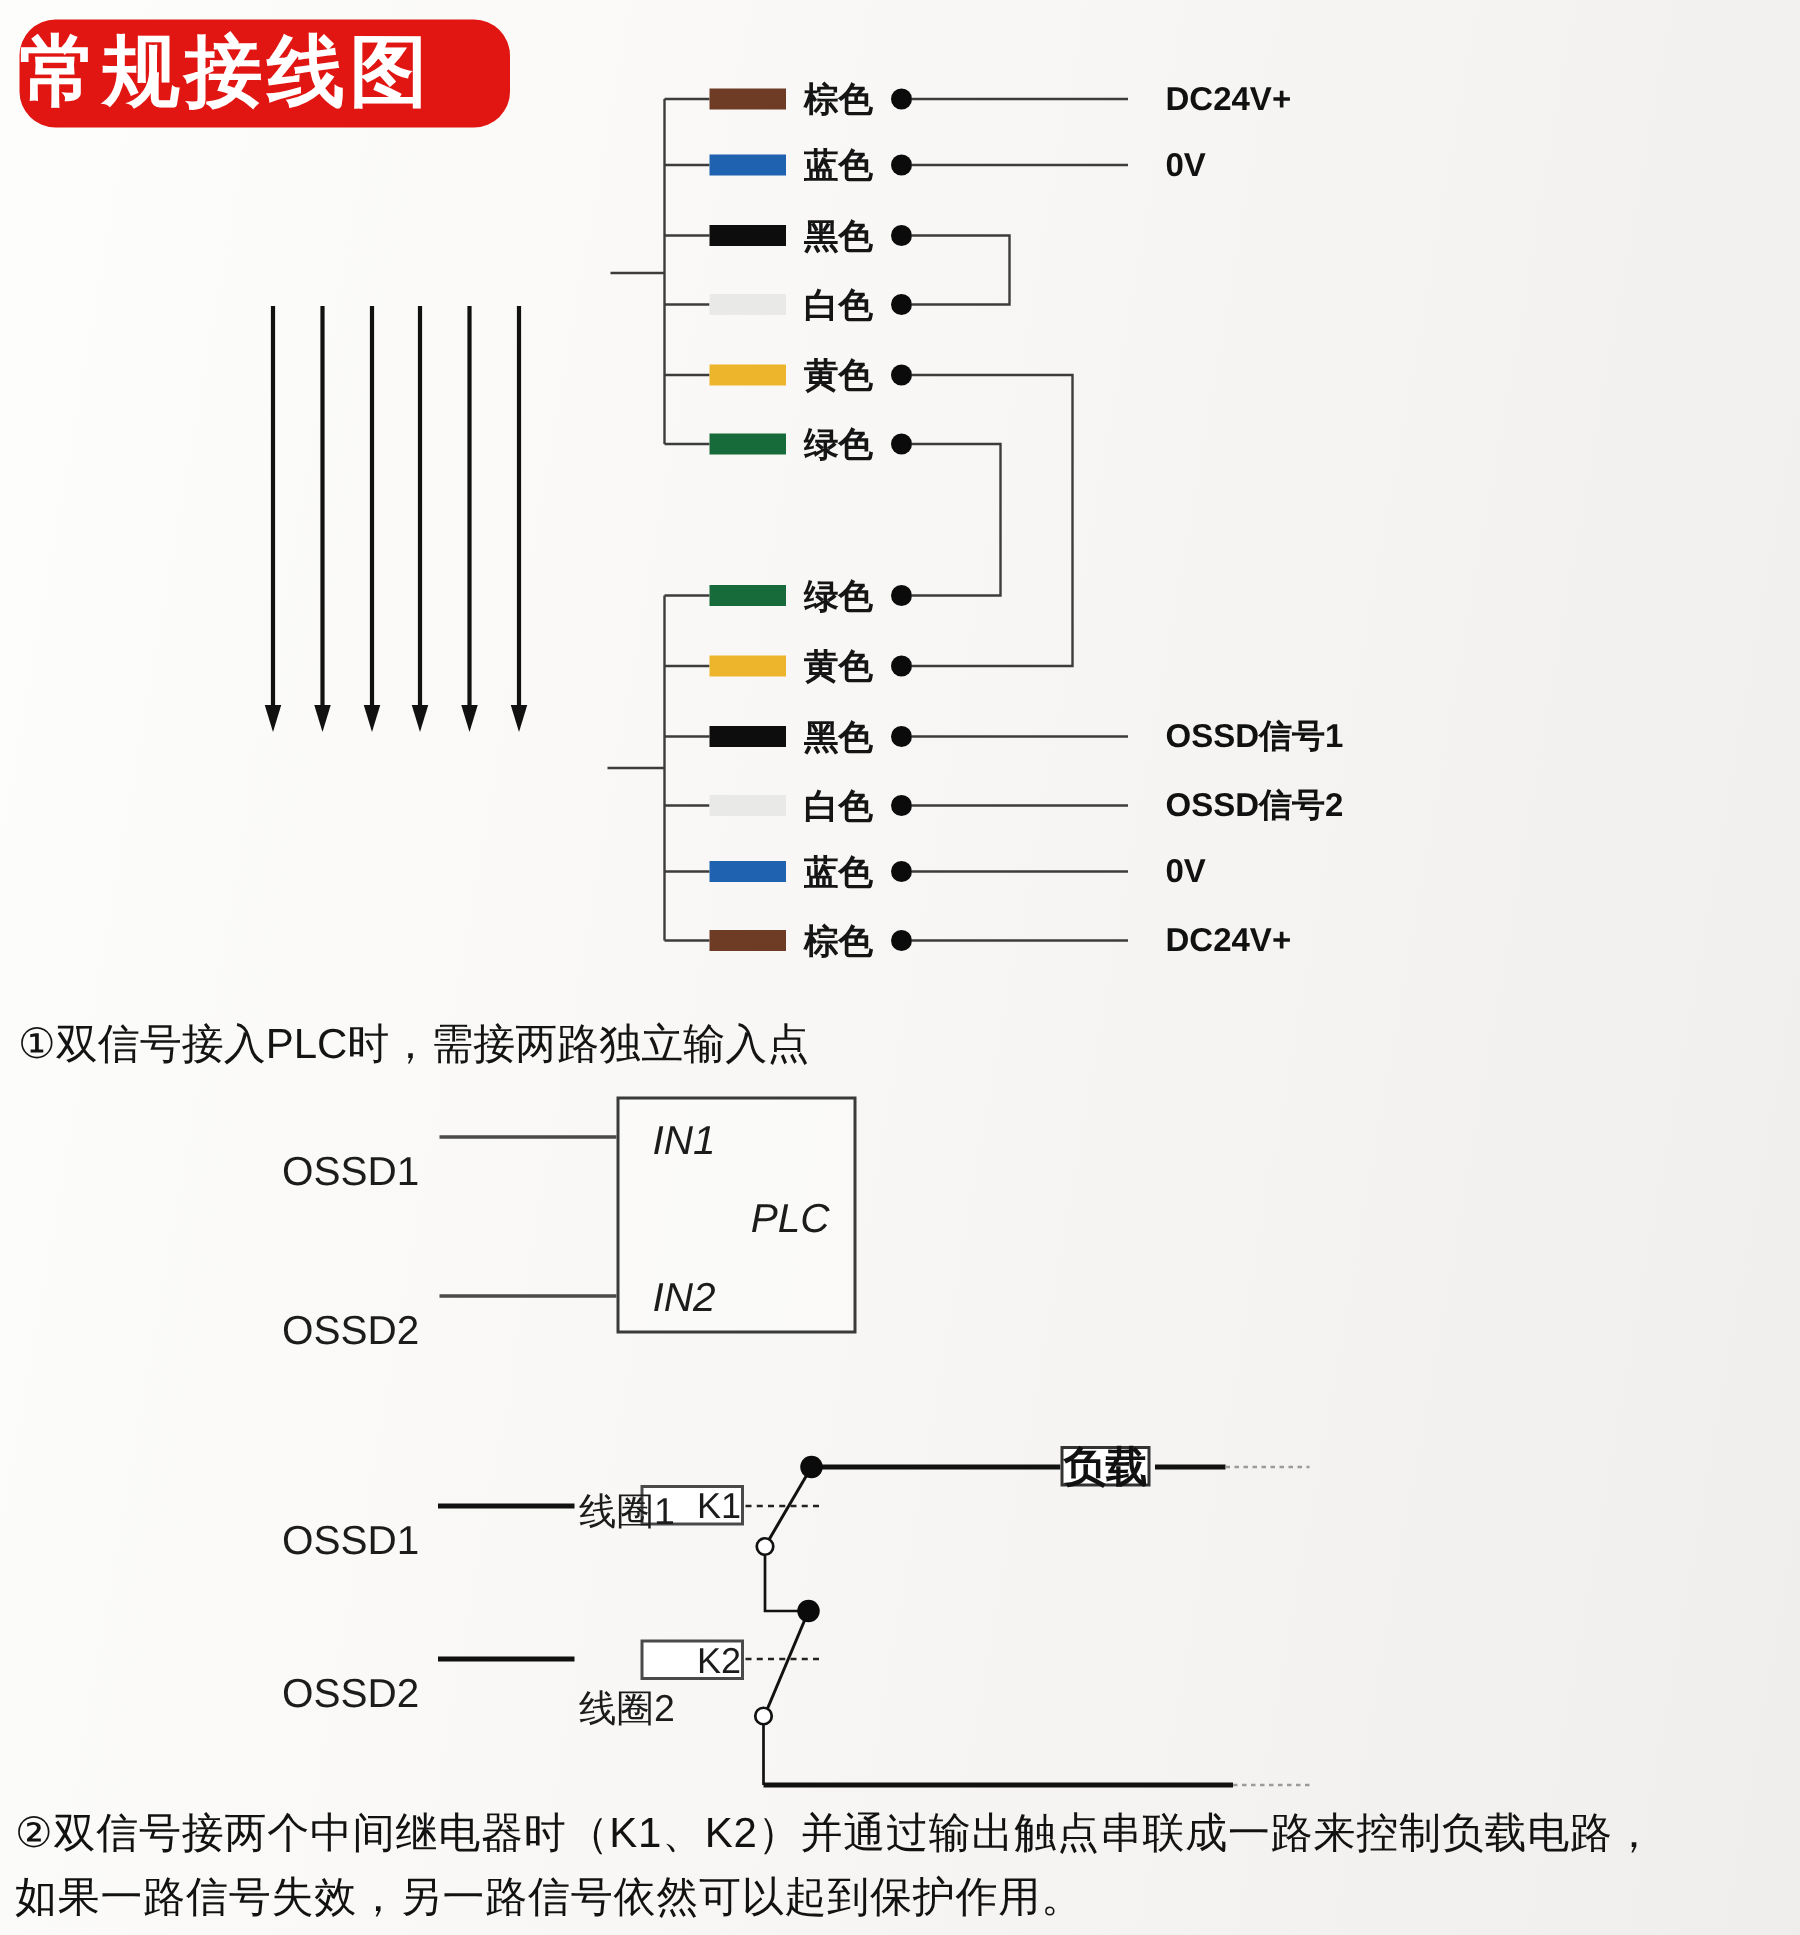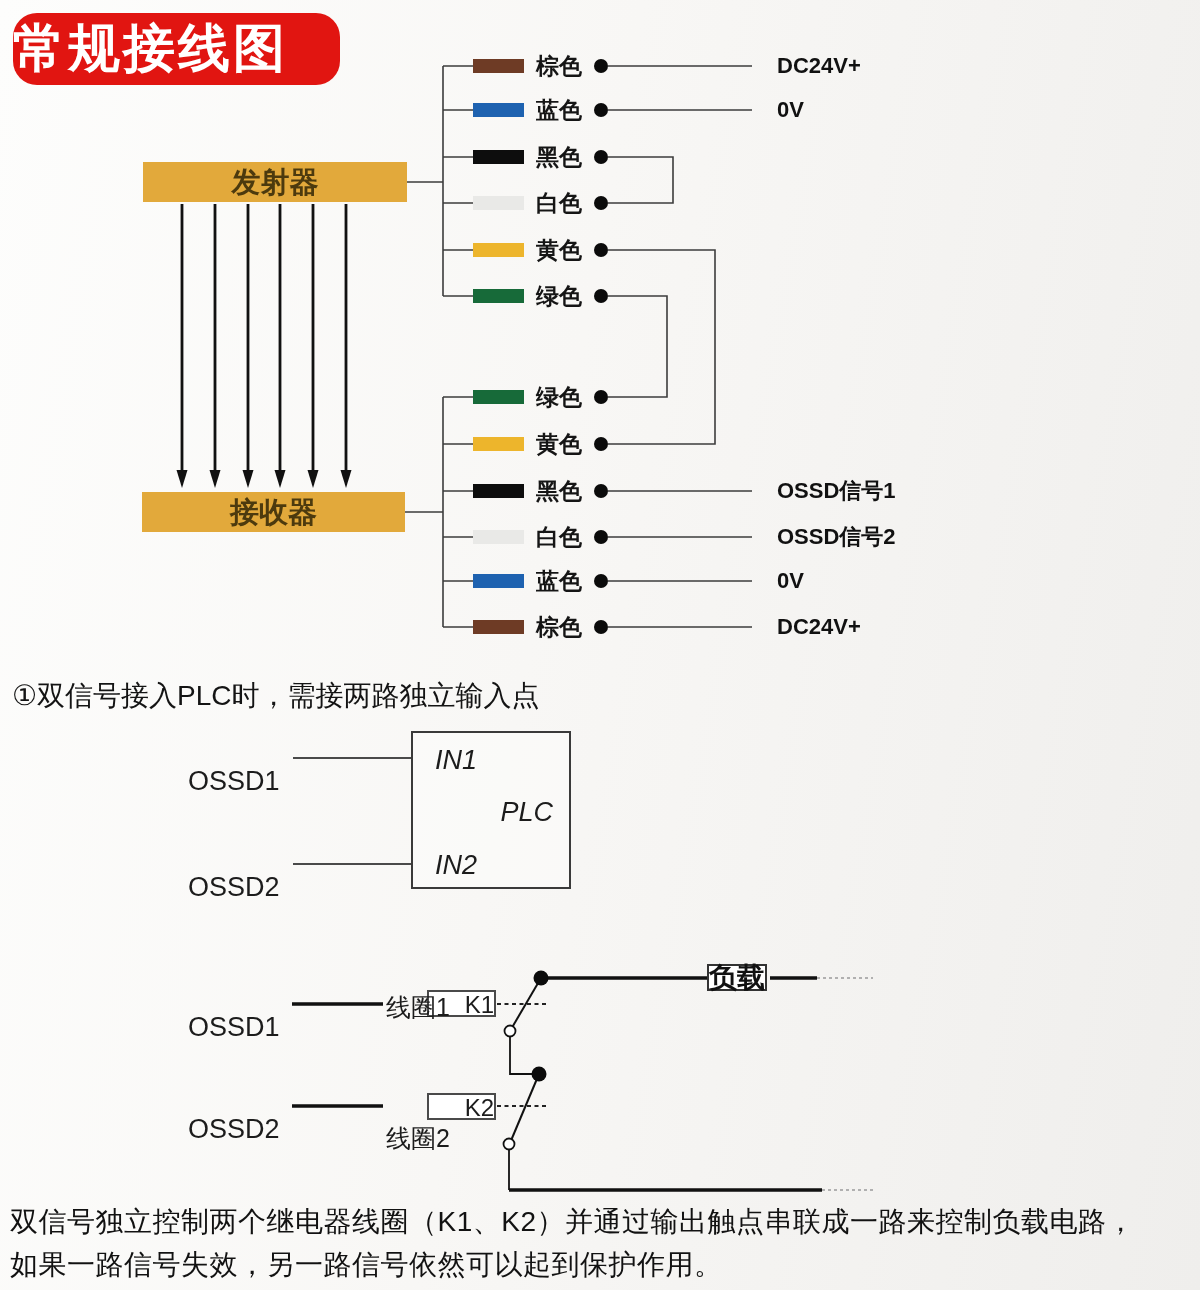--- a/index.html
+++ b/index.html
@@ -102,22 +102,20 @@
       <path d="M817,978 H873 M822,1190 H873" stroke="#9a9a9a" stroke-width="1.6" stroke-dasharray="3 3" fill="none"></path>
       <circle cx="541" cy="978" r="7.5" fill="#0b0b0b"></circle>
       <circle cx="539" cy="1074" r="7.5" fill="#0b0b0b"></circle>
       <circle cx="510" cy="1031" r="5.5" fill="#ffffff" stroke="#111" stroke-width="1.8"></circle>
       <circle cx="509" cy="1144" r="5.5" fill="#ffffff" stroke="#111" stroke-width="1.8"></circle>
     </g>
   </svg>
 
   <div class="abs title-badge">常规接线图</div>
 
-  <div class="abs device-box tx-box">发射器</div>
-  <div class="abs device-box rx-box">接收器</div>
 
   <div class="abs wire-row" style="top:53px">
       <span class="swatch sw-brown"></span>
       <span class="wire-label">棕色</span>
     </div>
   <div class="abs wire-row" style="top:97px">
       <span class="swatch sw-blue"></span>
       <span class="wire-label">蓝色</span>
     </div>
   <div class="abs wire-row" style="top:144px">
@@ -179,16 +177,16 @@
   </div>
 
   <div class="abs ossd-label" style="top:990px">OSSD1</div>
   <div class="abs ossd-label" style="top:1092px">OSSD2</div>
   <div class="abs kbox" style="left:383px;top:990px">K1</div>
   <div class="abs coil-label" style="left:373px;top:991px">线圈1</div>
   <div class="abs kbox" style="left:383px;top:1093px">K2</div>
   <div class="abs coil-label" style="left:373px;top:1122px">线圈2</div>
   <div class="abs load-box">负载</div>
 
-  <div class="abs footer-line" style="top:1202px">双信号独立控制两个继电器线圈（K1、K2）并通过输出触点串联成一路来控制负载电路，</div>
+  <div class="abs footer-line" style="top:1202px">②双信号接两个中间继电器时（K1、K2）并通过输出触点串联成一路来控制负载电路，</div>
   <div class="abs footer-line" style="top:1245px">如果一路信号失效，另一路信号依然可以起到保护作用。</div>
 
 </div>
 
 </body></html>

